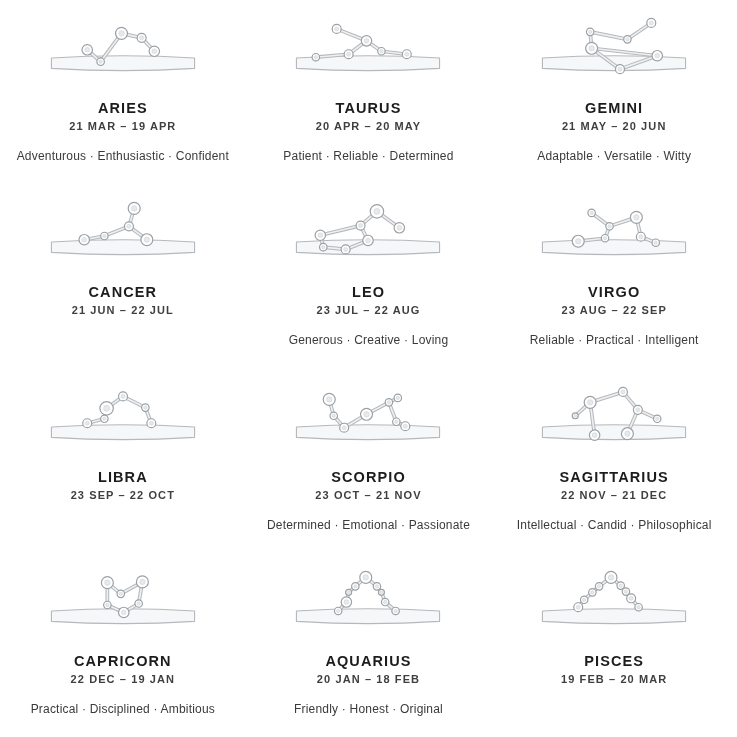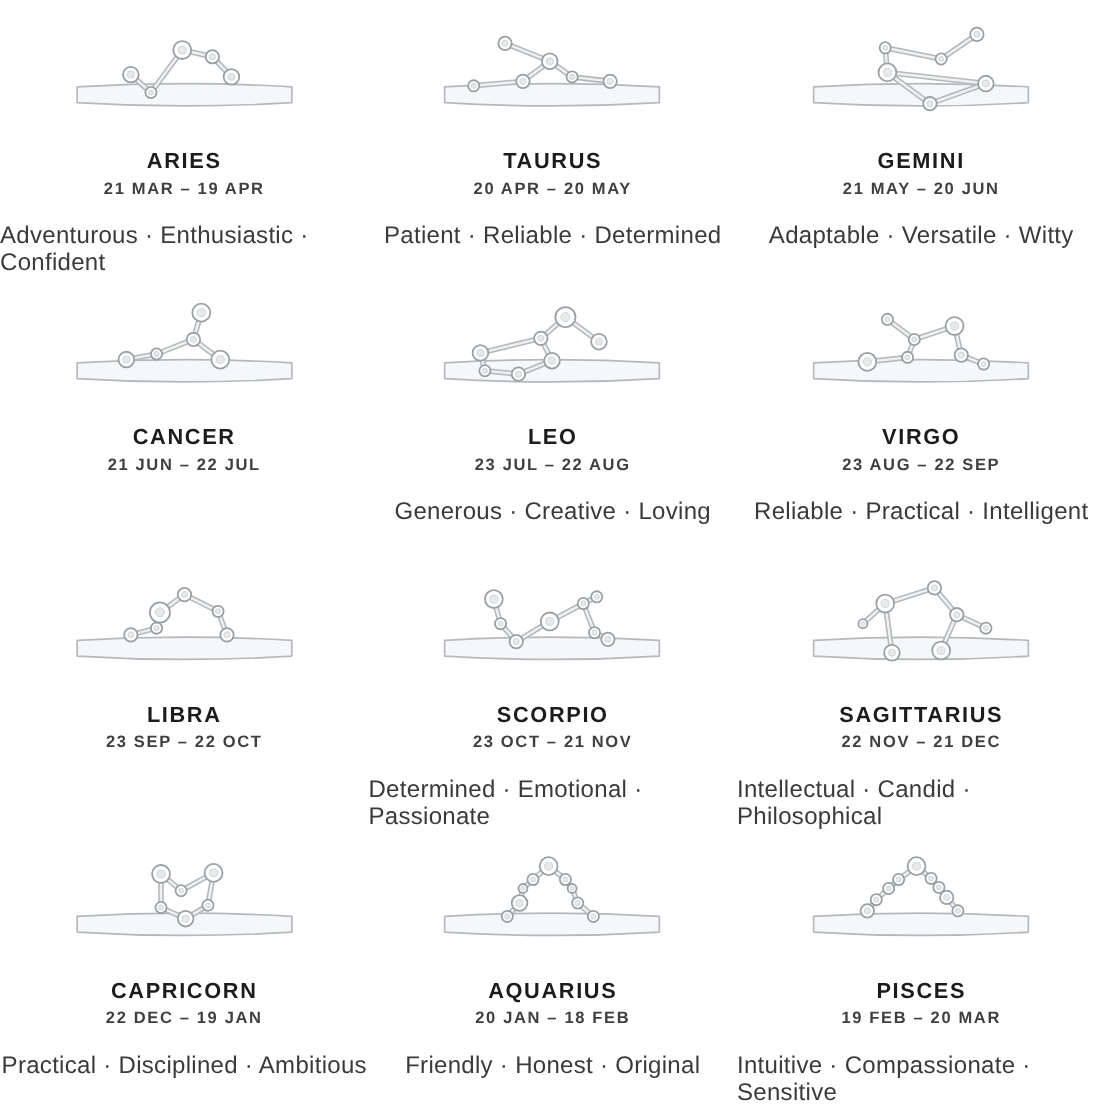--- a/index.html
+++ b/index.html
@@ -13,40 +13,41 @@
     width: 737px; height: 737px;
     display: grid;
     grid-template-columns: repeat(3, 1fr);
     grid-template-rows: repeat(4, 184.25px);
   }
   .cell {
     display: flex;
     flex-direction: column;
     align-items: center;
     padding-top: 11px;
+    text-align: center;
   }
   .ring-wrap { width: 190px; height: 82px; display: flex; align-items: center; justify-content: center; }
   .ring-svg { width: 190px; height: 82px; }
   .name {
     margin-top: 7px;
     font-size: 14.5px;
     font-weight: 700;
     letter-spacing: 1.1px;
     color: var(--c-name, #1c1c1c);
   }
   .dates {
     margin-top: 4px;
     font-size: 11px;
     font-weight: 700;
     letter-spacing: 1.1px;
     color: var(--c-dates, #3f3f3f);
   }
   .traits {
     margin-top: 17px;
-    font-size: 16px;
+    font-size: 12px;
     letter-spacing: 0.2px;
     color: var(--c-traits, #3a3a3a);
   }
   
   .band  { fill: #f6f7f8; stroke: var(--c-metal, #b7babe); stroke-width: 1.5; stroke-linejoin: round; }
   .bar-o { fill: none; stroke: var(--c-metal, #b3b7bb); stroke-width: 5;   stroke-linecap: round; stroke-linejoin: round; }
   .bar-i { fill: none; stroke: #eef0f1; stroke-width: 2.2; stroke-linecap: round; stroke-linejoin: round; }
   .star-o { fill: #ffffff; stroke: #9aa0a5; stroke-width: 1.6; }
   .star-i { fill: #e7e9eb; stroke: #c9ccce; stroke-width: 0.7; }
 </style>
@@ -399,16 +400,15 @@
           <circle cx="126" cy="37" r="5" class="star-o"></circle>
           <circle cx="126" cy="37" r="2.25" class="star-i"></circle>
           <circle cx="133" cy="46" r="6" class="star-o"></circle>
           <circle cx="133" cy="46" r="2.7" class="star-i"></circle>
           <circle cx="143" cy="58" r="5" class="star-o"></circle>
           <circle cx="143" cy="58" r="2.25" class="star-i"></circle>
         </svg>
       </div>
     <h2 class="name">PISCES</h2>
     <div class="dates">19 FEB – 20 MAR</div>
-    <div class="traits">Intuitive · Compassionate · Sensitive</div>
   </figure>
 
 </div>
 
 </body></html>

